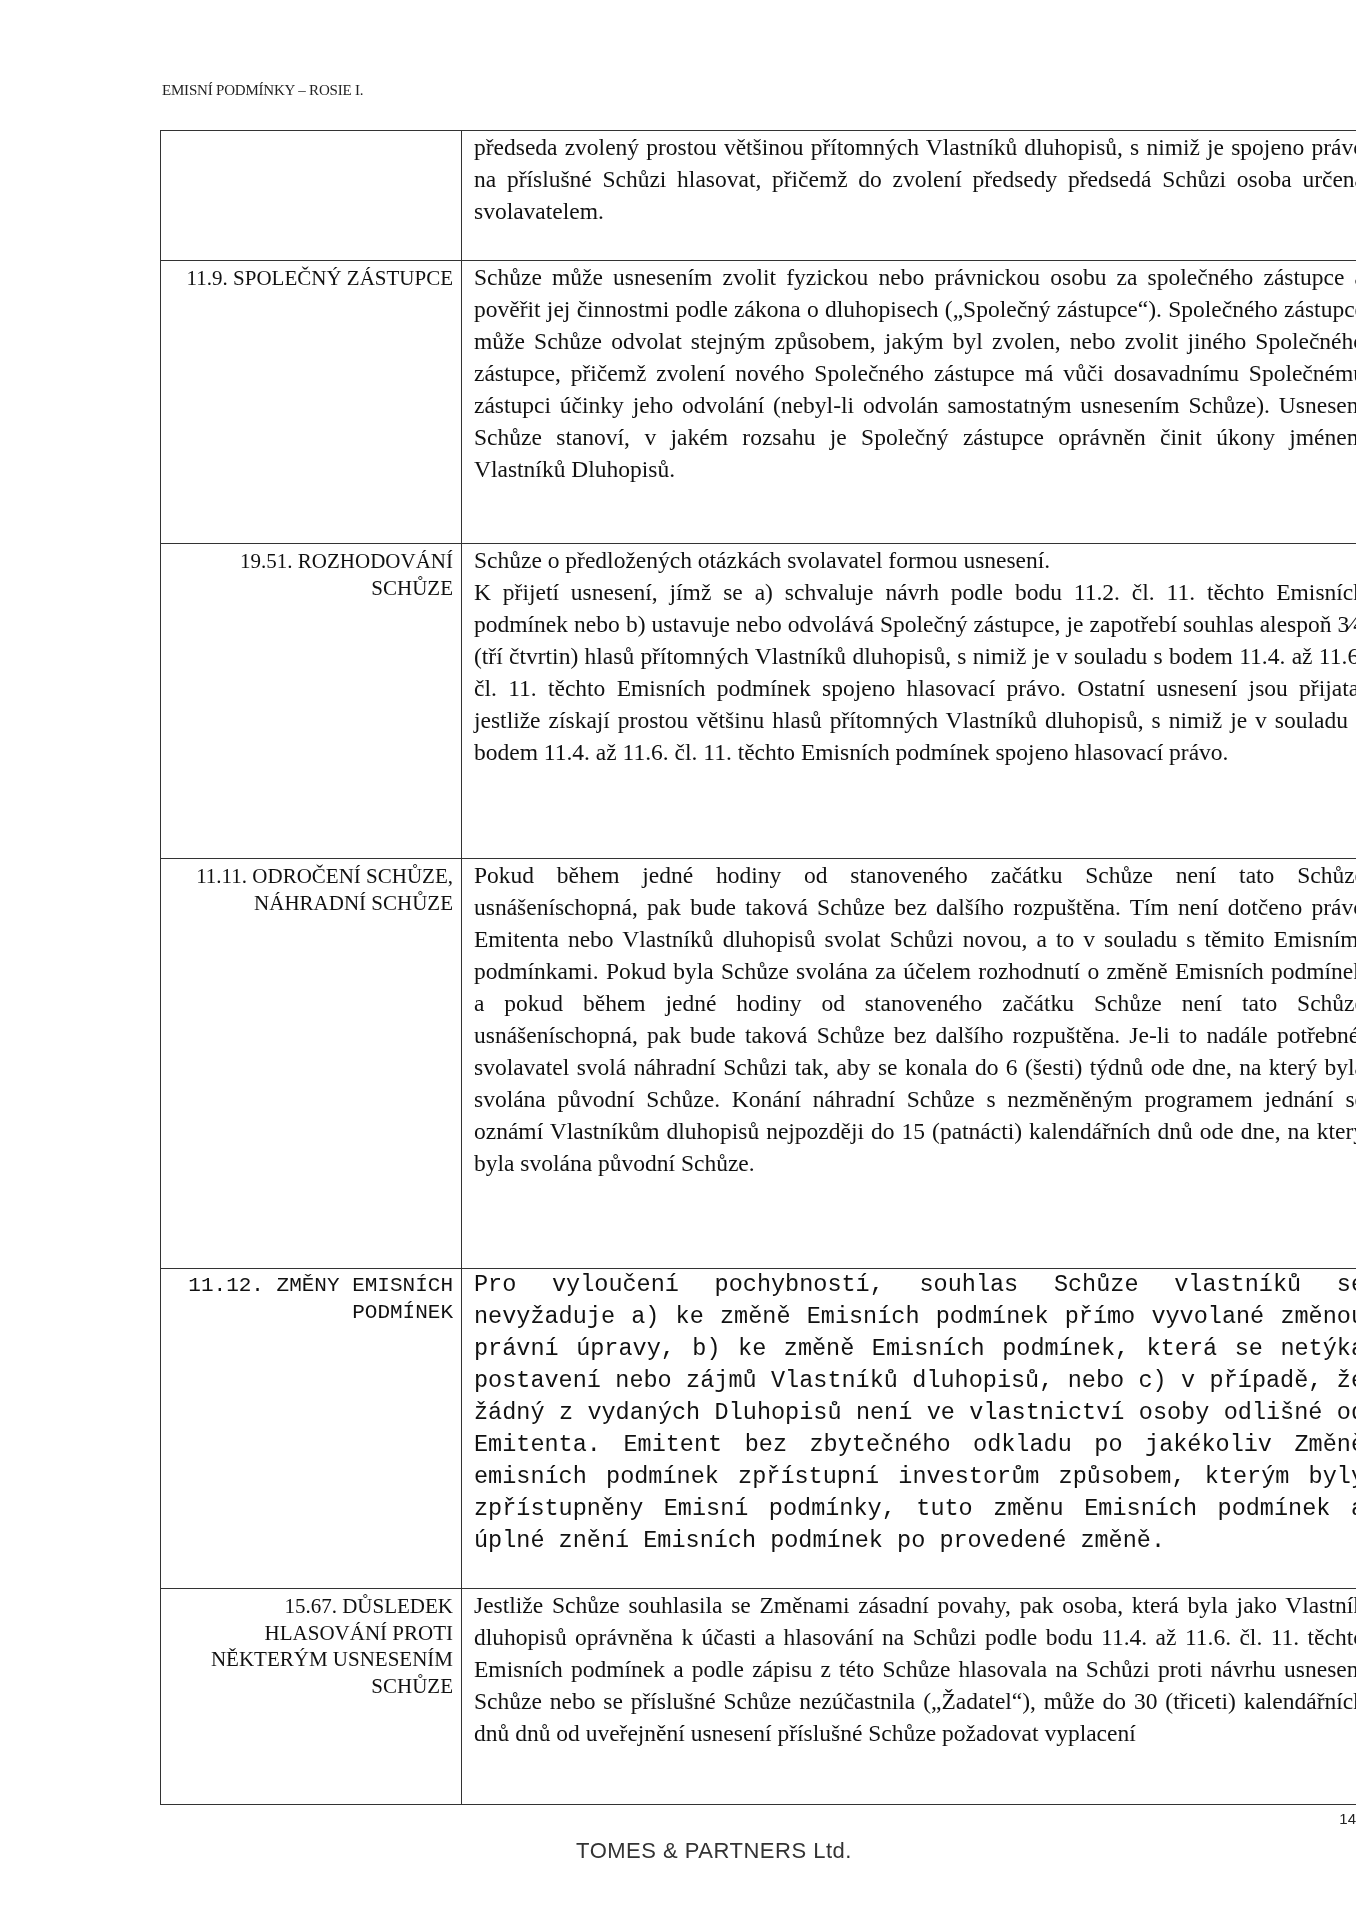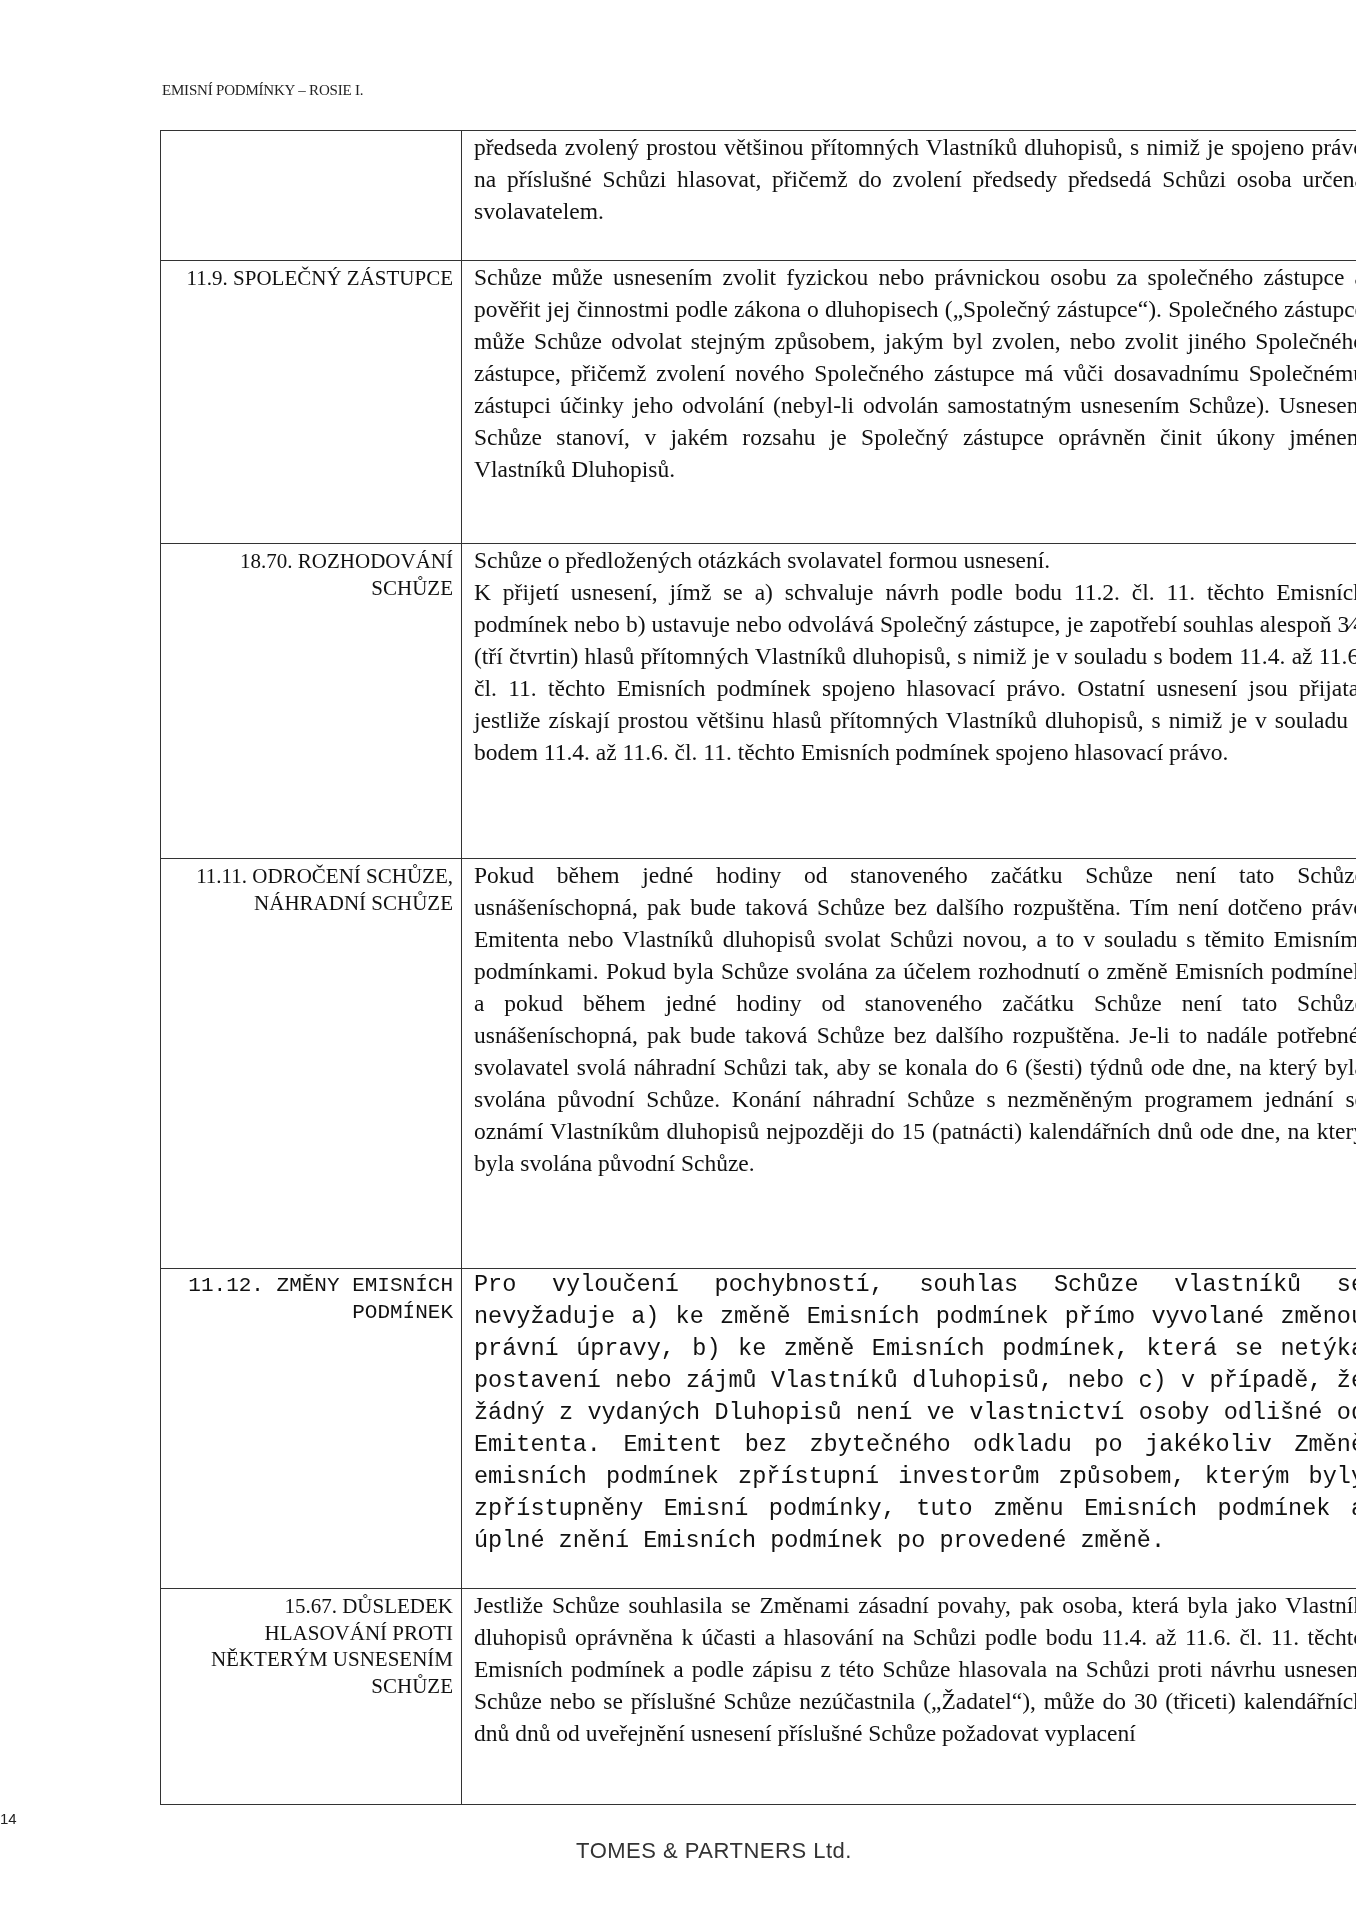--- a/index.html
+++ b/index.html
@@ -20,21 +20,21 @@
   td.label {
     width: 282px; padding: 4px 8px 0 10px !important;
     font-size: 21px; line-height: 26.5px; text-transform: none; text-align: right;
   }
   td.body {
     padding: 0 10px 0 12px !important;
     font-size: 23.5px; line-height: 32px; text-align: justify;
   }
   td.body p { margin: 0; }
   .footer-page {
-    position: absolute; left: 0; width: 1356px; top: 1810px; text-align: left;
+    position: absolute; left: 0; width: 1356px; top: 1810px; text-align: right;
     font-family: "Liberation Sans", sans-serif; font-size: 15px; color: #222;
   }
   .footer-company {
     position: absolute; left: 0; width: 1356px; top: 1838px; text-align: center;
     font-family: "Liberation Sans", sans-serif; font-size: 22px; color: #333;
     letter-spacing: 0.5px;
     margin-left: 36px;
   }
 </style>
 </head>
@@ -50,21 +50,21 @@
         <p>předseda zvolený prostou většinou přítomných Vlastníků dluhopisů, s nimiž je spojeno právo na příslušné Schůzi hlasovat, přičemž do zvolení předsedy předsedá Schůzi osoba určená svolavatelem.</p>
       </td>
     </tr>
     <tr style="height:283px;">
       <td class="label">11.9. SPOLEČNÝ ZÁSTUPCE</td>
       <td class="body">
         <p>Schůze může usnesením zvolit fyzickou nebo právnickou osobu za společného zástupce a pověřit jej činnostmi podle zákona o dluhopisech („Společný zástupce“). Společného zástupce může Schůze odvolat stejným způsobem, jakým byl zvolen, nebo zvolit jiného Společného zástupce, přičemž zvolení nového Společného zástupce má vůči dosavadnímu Společnému zástupci účinky jeho odvolání (nebyl-li odvolán samostatným usnesením Schůze). Usnesení Schůze stanoví, v jakém rozsahu je Společný zástupce oprávněn činit úkony jménem Vlastníků Dluhopisů.</p>
       </td>
     </tr>
     <tr style="height:315px;">
-      <td class="label">18.70. ROZHODOVÁNÍ SCHŮZE</td>
+      <td class="label">19.51. ROZHODOVÁNÍ SCHŮZE</td>
       <td class="body">
         <p>Schůze o předložených otázkách svolavatel formou usnesení.</p>
         <p>K přijetí usnesení, jímž se a) schvaluje návrh podle bodu 11.2. čl. 11. těchto Emisních podmínek nebo b) ustavuje nebo odvolává Společný zástupce, je zapotřebí souhlas alespoň 3⁄4 (tří čtvrtin) hlasů přítomných Vlastníků dluhopisů, s nimiž je v souladu s bodem 11.4. až 11.6. čl. 11. těchto Emisních podmínek spojeno hlasovací právo. Ostatní usnesení jsou přijata, jestliže získají prostou většinu hlasů přítomných Vlastníků dluhopisů, s nimiž je v souladu s bodem 11.4. až 11.6. čl. 11. těchto Emisních podmínek spojeno hlasovací právo.</p>
       </td>
     </tr>
     <tr style="height:410px;">
       <td class="label">11.11. ODROČENÍ SCHŮZE, NÁHRADNÍ SCHŮZE</td>
       <td class="body">
         <p>Pokud během jedné hodiny od stanoveného začátku Schůze není tato Schůze usnášeníschopná, pak bude taková Schůze bez dalšího rozpuštěna. Tím není dotčeno právo Emitenta nebo Vlastníků dluhopisů svolat Schůzi novou, a to v souladu s těmito Emisními podmínkami. Pokud byla Schůze svolána za účelem rozhodnutí o změně Emisních podmínek a pokud během jedné hodiny od stanoveného začátku Schůze není tato Schůze usnášeníschopná, pak bude taková Schůze bez dalšího rozpuštěna. Je-li to nadále potřebné, svolavatel svolá náhradní Schůzi tak, aby se konala do 6 (šesti) týdnů ode dne, na který byla svolána původní Schůze. Konání náhradní Schůze s nezměněným programem jednání se oznámí Vlastníkům dluhopisů nejpozději do 15 (patnácti) kalendářních dnů ode dne, na který byla svolána původní Schůze.</p>
       </td>

